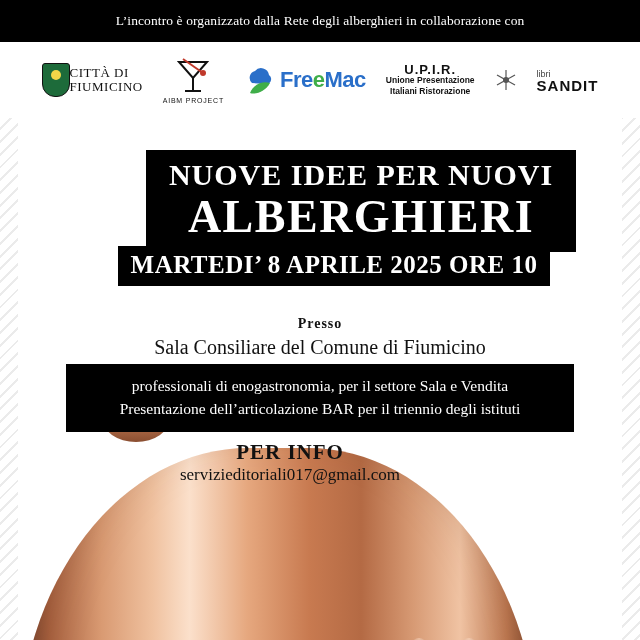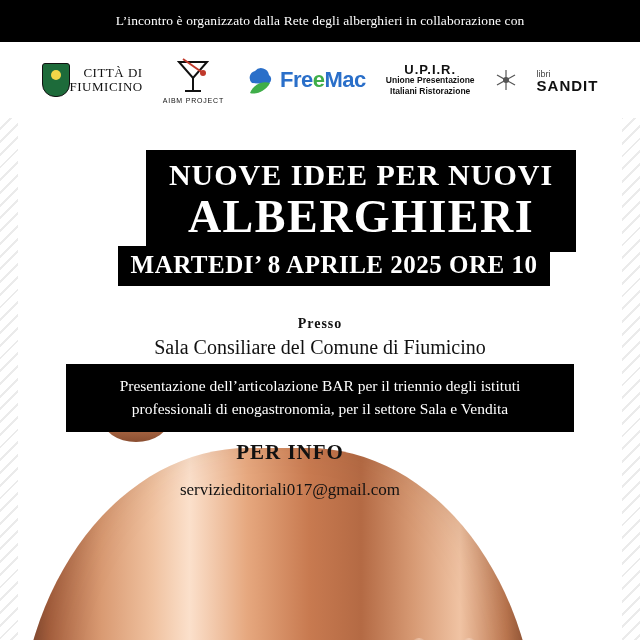--- a/index.html
+++ b/index.html
@@ -53,21 +53,20 @@
     align-items: center;
     justify-content: center;
     gap: 20px;
     padding: 0 24px;
     box-sizing: border-box;
   }
   .logo {
     display: flex;
     align-items: center;
     gap: 0;
-    text-align: right;
   }
   .logo-crest {
     width: 26px;
     height: 32px;
     background: #1d6b3a;
     border: 1.5px solid #111111;
     border-radius: 3px 3px 13px 13px;
     position: relative;
   }
   .logo-crest::after {
@@ -340,21 +339,21 @@
     font-family: "Liberation Serif", serif;
     font-weight: bold;
     font-size: 21px;
     letter-spacing: 1px;
     color: #111111;
   }
   .info-email {
     font-family: "Liberation Serif", serif;
     font-size: 17px;
     color: #111111;
-    margin-top: 15px;
+    margin-top: 0;
   }
 </style>
 </head>
 <body>
 
 <div class="poster">
 
   <div class="top-banner">
     <div class="top-banner-text">L’incontro è organizzato dalla Rete degli alberghieri in collaborazione  con</div>
   </div>
@@ -450,22 +449,22 @@
     <div class="date-bar">
       <div class="date-bar-text">MARTEDI’ 8 APRILE 2025 ORE 10</div>
     </div>
 
     <div class="presso-block">
       <div class="presso-label">Presso</div>
       <div class="presso-venue">Sala Consiliare del Comune di Fiumicino</div>
     </div>
 
     <div class="desc-block">
+      <div class="desc-text">professionali di enogastronomia, per il settore Sala e Vendita</div>
       <div class="desc-text">Presentazione dell’articolazione BAR per il triennio degli istituti</div>
-      <div class="desc-text">professionali di enogastronomia, per il settore Sala e Vendita</div>
     </div>
 
     <div class="info-block">
       <div class="info-label">PER INFO</div>
       <div class="info-email">servizieditoriali017@gmail.com</div>
     </div>
 
   </div>
 </div>
 

